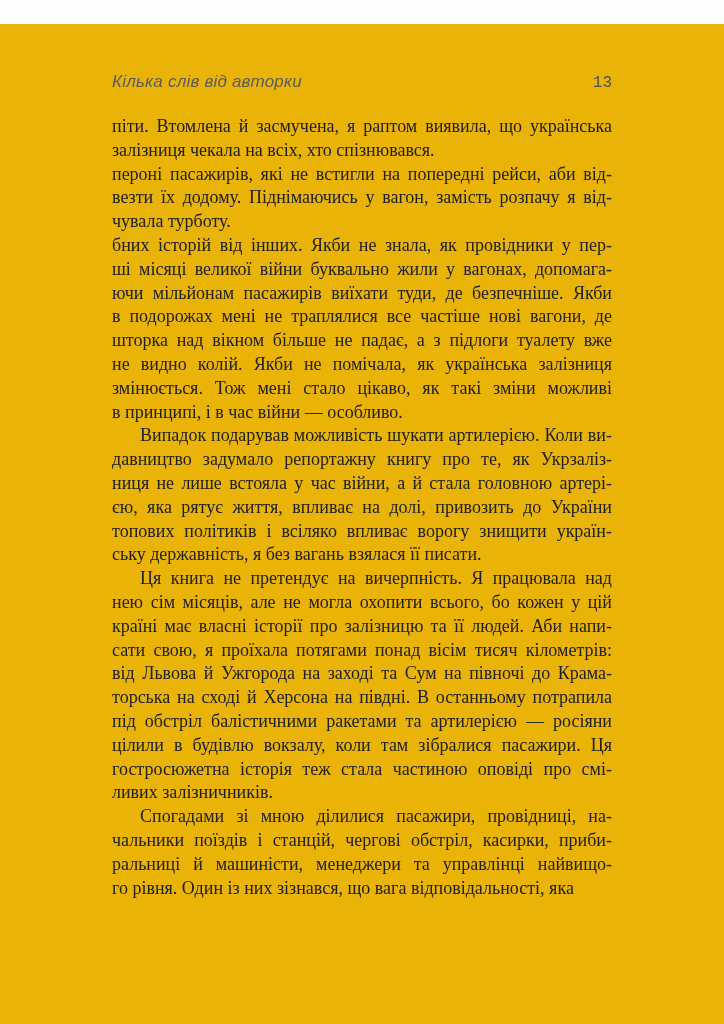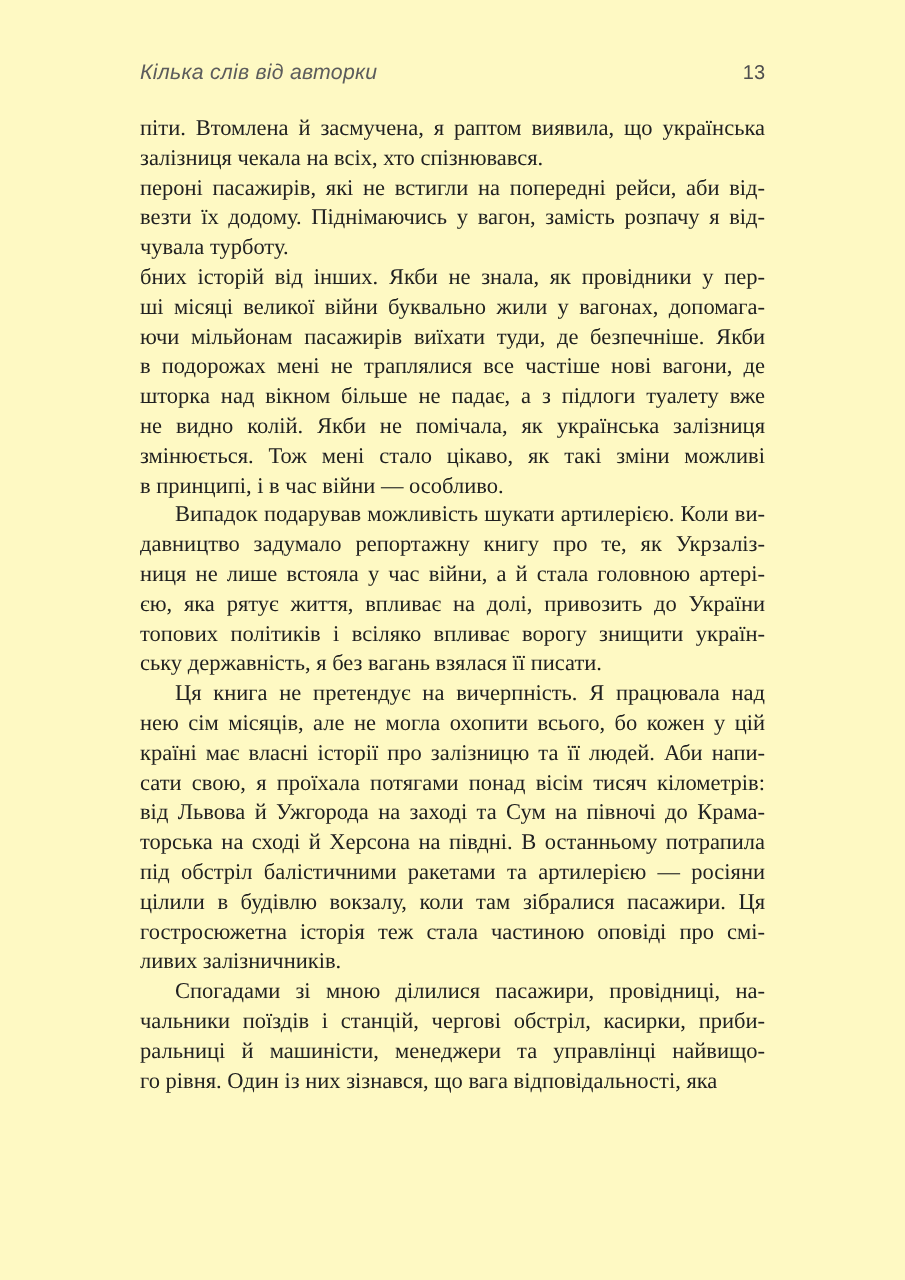--- a/index.html
+++ b/index.html
@@ -10,21 +10,22 @@
     width: 724px;
     height: 1024px;
     position: relative;
     background: #fdfdfd;
     font-family: "Liberation Serif", serif;
     overflow: hidden;
   }
   .page {
     position: absolute;
     inset: 0;
-    background: #fef9c3;
+    background: #eab308;
+    margin-top: 24px;
   }
   .content {
     position: absolute;
     left: 112px;
     top: 48px;
     width: 500px;
   }
   .page-header {
     display: flex;
     justify-content: space-between;
@@ -32,21 +33,21 @@
     height: 22px;
   }
   .running-head {
     font-family: "Liberation Sans", sans-serif;
     font-style: italic;
     font-size: 17px;
     letter-spacing: 0.2px;
     color: #5c5c5c;
   }
   .page-number {
-    font-family: Liberation Sans, sans-serif;
+    font-family: Liberation Mono, monospace;
     font-size: 16px;
     color: #4f4f4f;
   }
   .body-text {
     margin-top: 21px;
     font-size: 18px;
     line-height: 23.8px;
     color: #212121;
   }
   .paragraph {

